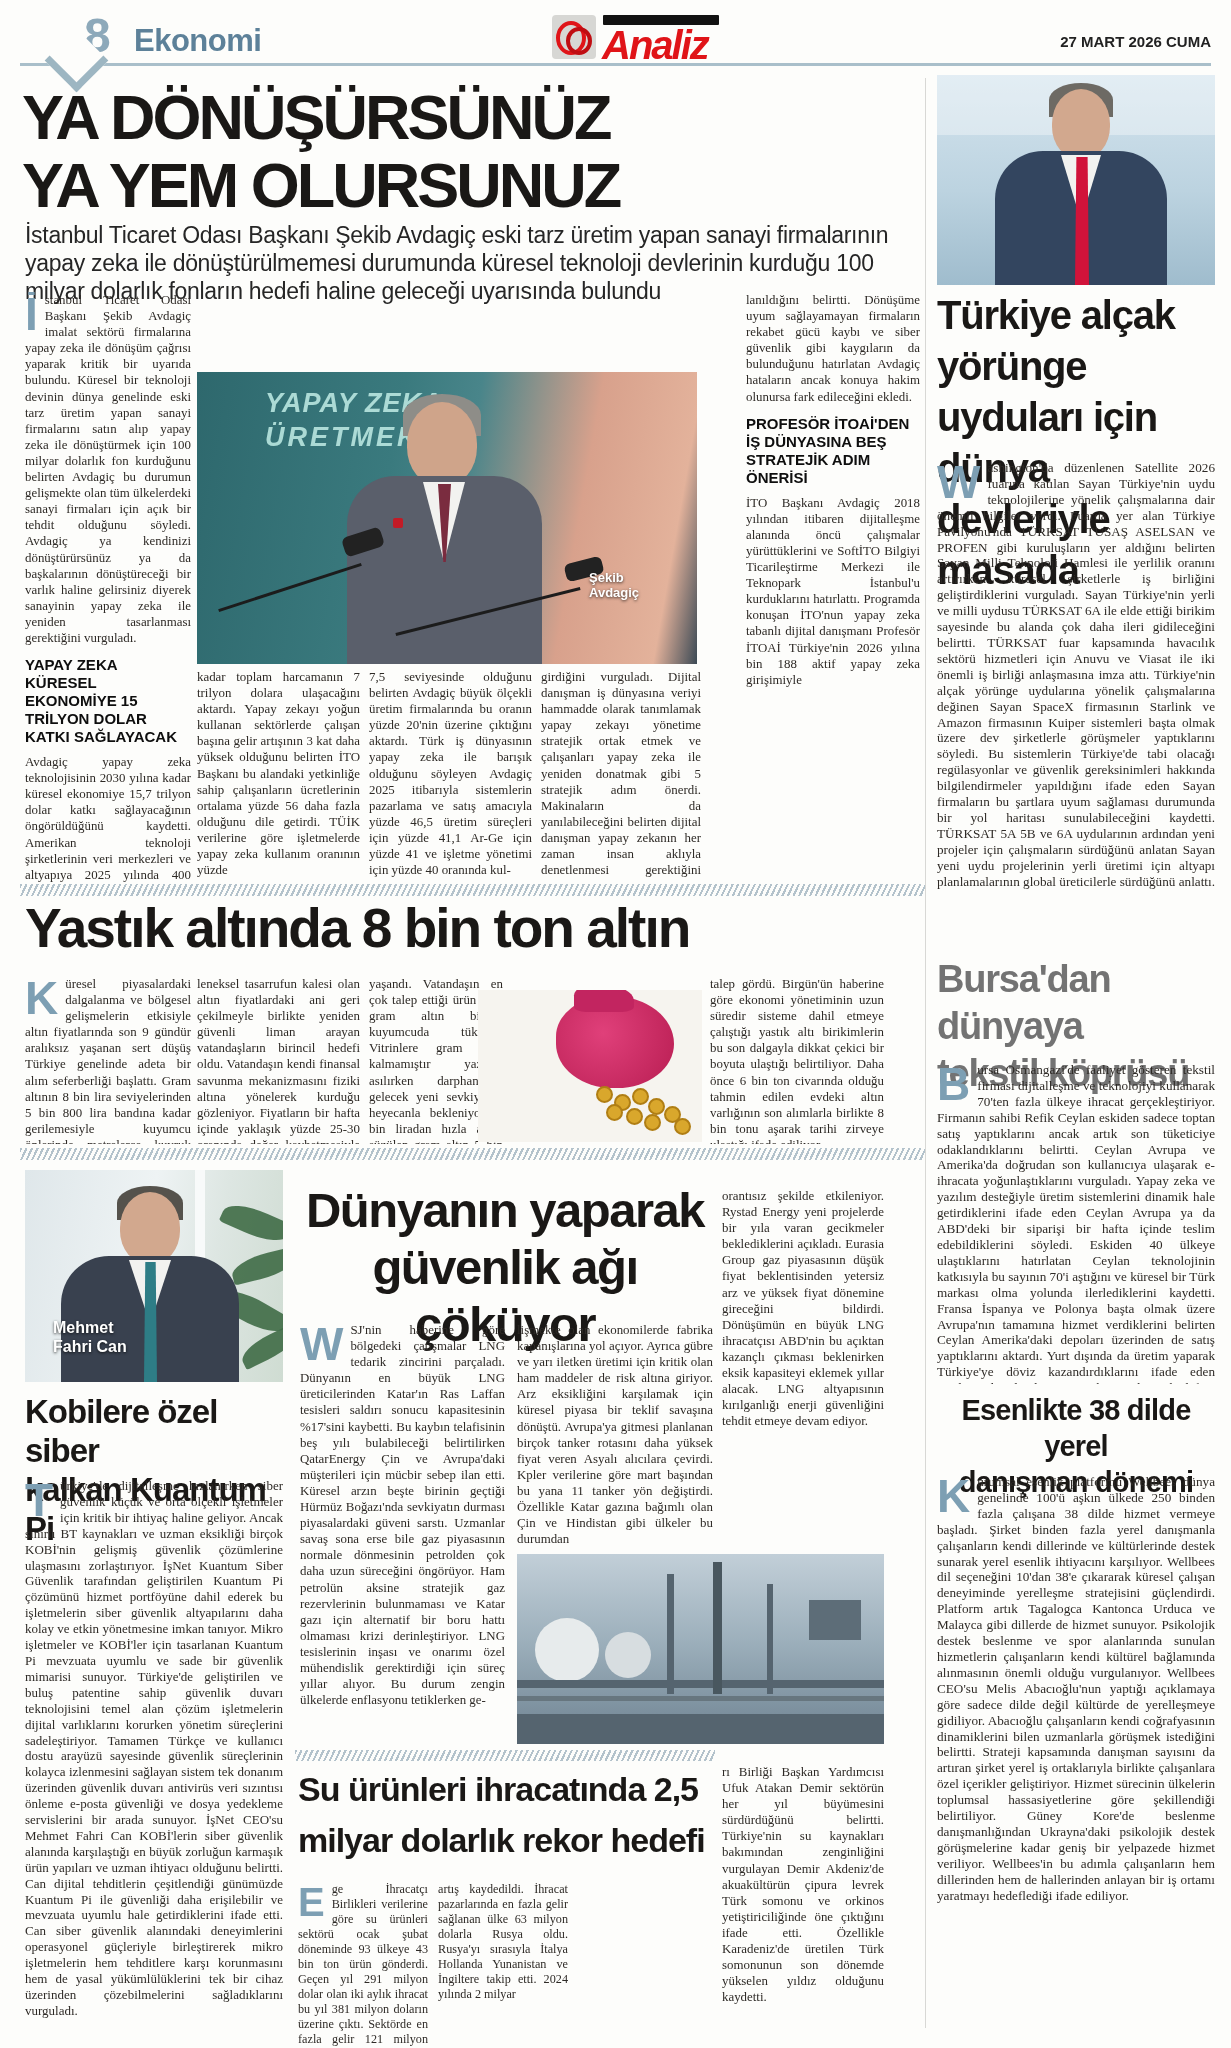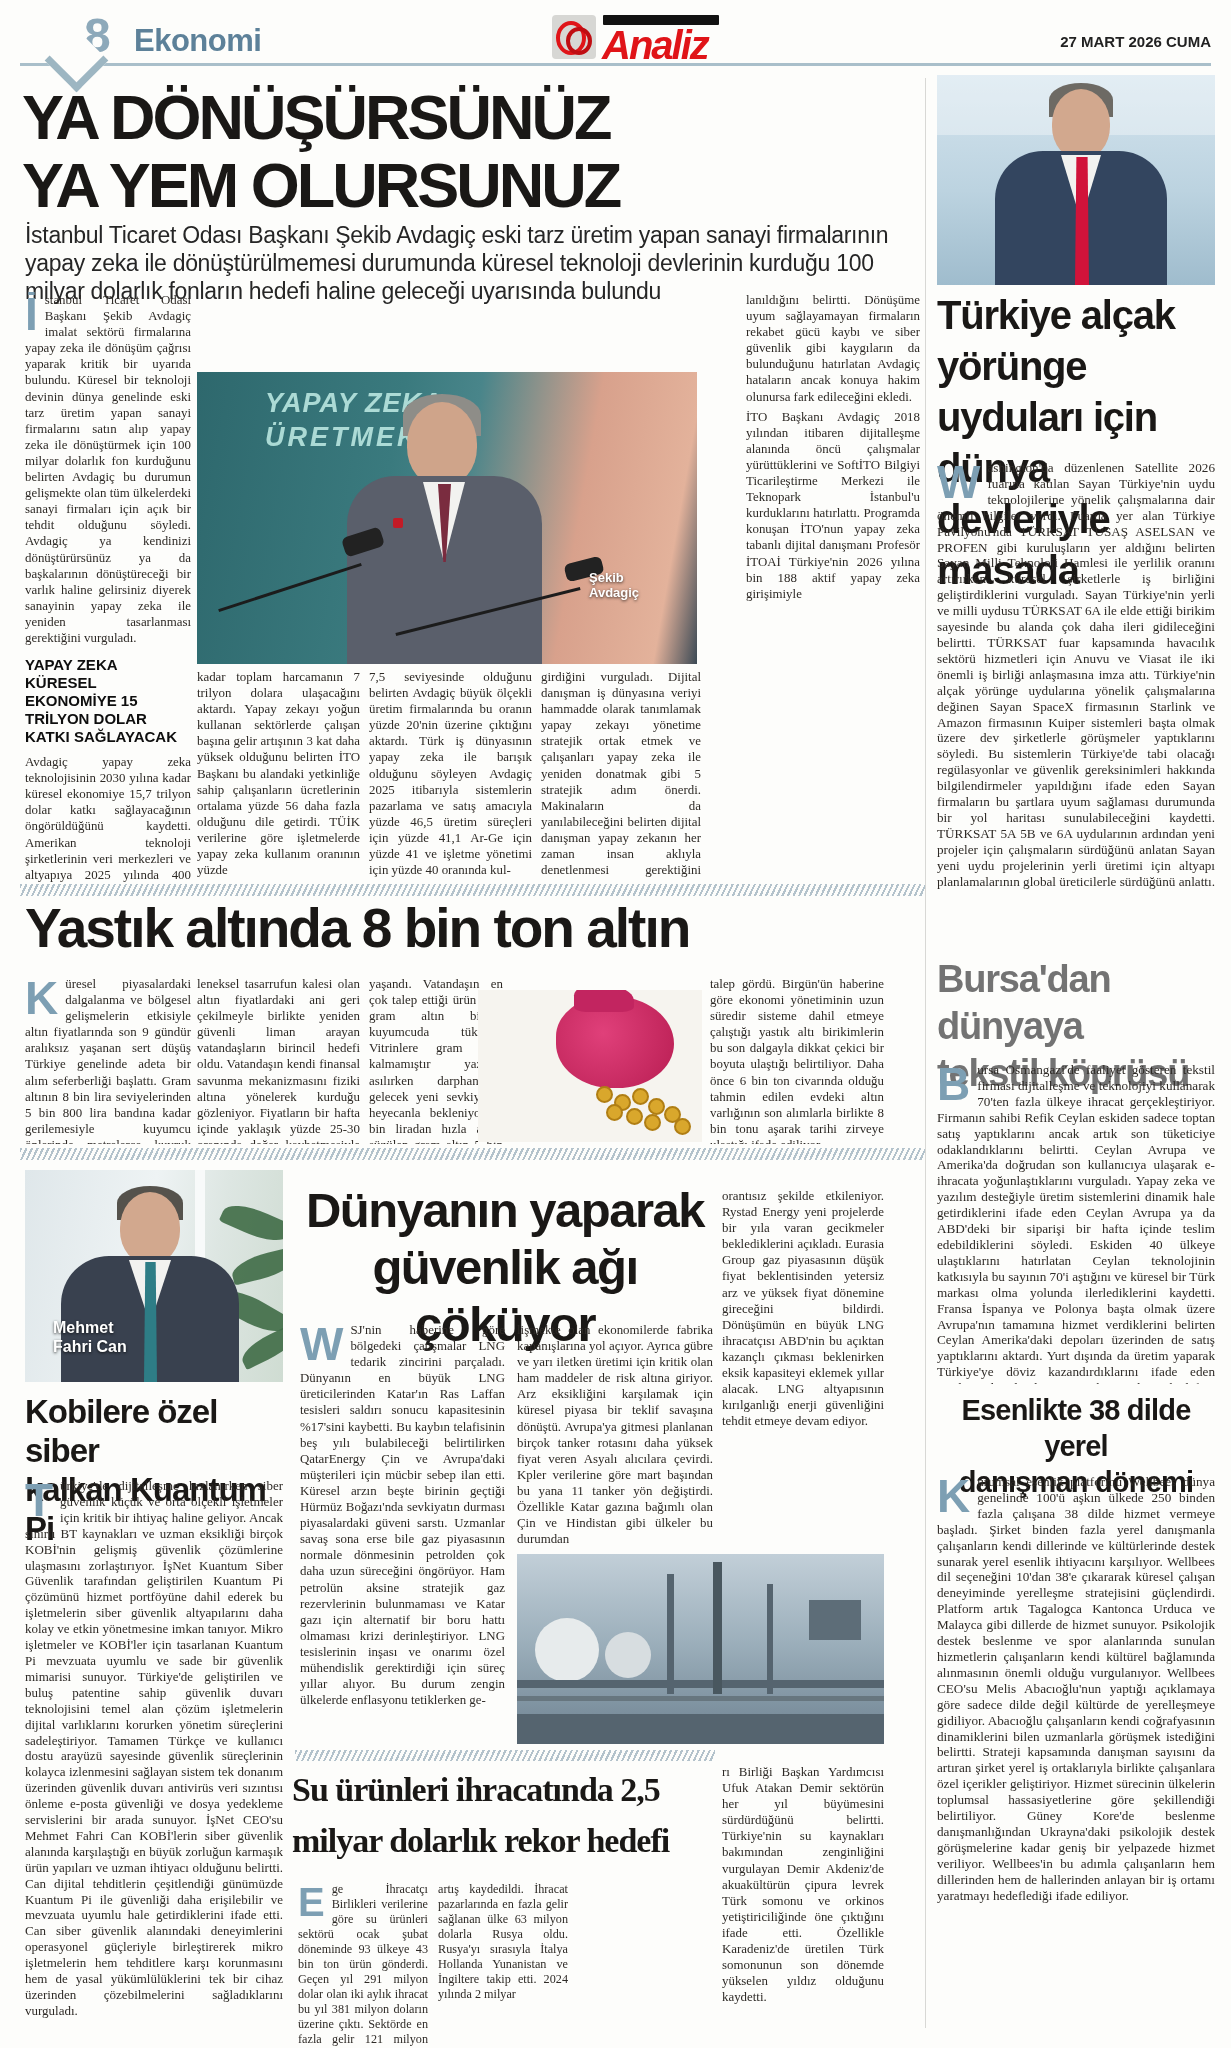--- a/index.html
+++ b/index.html
@@ -106,20 +106,21 @@
     <p>kadar toplam harcamanın 7 trilyon dolara ulaşacağını aktardı. Yapay zekayı yoğun kullanan sektörlerde çalışan başına gelir artışının 3 kat daha yüksek olduğunu belirten İTO Başkanı bu alandaki yetkinliğe sahip çalışanların ücretlerinin ortalama yüzde 56 daha fazla olduğunu dile getirdi. TÜİK verilerine göre işletmelerde yapay zeka kullanım oranının yüzde</p>
   </div>
   <div class="abs col" style="left:369px;top:669px;width:163px;height:212px;">
     <p>7,5 seviyesinde olduğunu belirten Avdagiç büyük ölçekli üretim firmalarında bu oranın yüzde 20'nin üzerine çıktığını aktardı. Türk iş dünyasının yapay zeka ile barışık olduğunu söyleyen Avdagiç 2025 itibarıyla sistemlerin pazarlama ve satış amacıyla yüzde 46,5 üretim süreçleri için yüzde 41,1 Ar-Ge için yüzde 41 ve işletme yönetimi için yüzde 40 oranında kul-</p>
   </div>
   <div class="abs col" style="left:541px;top:669px;width:160px;height:212px;">
     <p>girdiğini vurguladı. Dijital danışman iş dünyasına veriyi hammadde olarak tanımlamak yapay zekayı yönetime stratejik ortak etmek ve çalışanları yapay zeka ile yeniden donatmak gibi 5 stratejik adım önerdi. Makinaların da yanılabileceğini belirten dijital danışman yapay zekanın her zaman insan aklıyla denetlenmesi gerektiğini vurguladı.</p>
   </div>
   <div class="abs col" style="left:710px;top:292px;width:174px;height:590px;margin-left:36px;">
     <p>lanıldığını belirtti. Dönüşüme uyum sağlayamayan firmaların rekabet gücü kaybı ve siber güvenlik gibi kaygıların da bulunduğunu hatırlatan Avdagiç hataların ancak konuya hakim olunursa fark edileceğini ekledi.</p>
+    <div class="sh">PROFESÖR İTOAİ'DEN İŞ DÜNYASINA BEŞ STRATEJİK ADIM ÖNERİSİ</div>
     <p>İTO Başkanı Avdagiç 2018 yılından itibaren dijitalleşme alanında öncü çalışmalar yürüttüklerini ve SoftİTO Bilgiyi Ticarileştirme Merkezi ile Teknopark İstanbul'u kurduklarını hatırlattı. Programda konuşan İTO'nun yapay zeka tabanlı dijital danışmanı Profesör İTOAİ Türkiye'nin 2026 yılına bin 188 aktif yapay zeka girişimiyle</p>
   </div>
 
   <div class="abs vrule" style="left:925px;top:78px;height:1950px;"></div>
 
   <div class="photo sp" style="left:937px;top:75px;width:278px;height:210px;">
     <div class="abs" style="left:0;top:0;width:278px;height:60px;background:rgba(255,255,255,.35);"></div>
     <div class="abs hair-sh" style="left:112px;top:8px;width:64px;height:34px;background:#6d6a64;"></div>
     <div class="abs head-sh" style="left:115px;top:14px;width:58px;height:70px;background:#d2a88e;"></div>
     <div class="abs suit-sh" style="left:58px;top:76px;width:172px;height:134px;background:#33455f;"></div>
@@ -222,21 +223,21 @@
     <div class="pipe" style="left:0;top:126px;width:367px;height:8px;"></div>
     <div class="pipe" style="left:0;top:142px;width:367px;height:5px;background:#67767f;"></div>
     <div class="pipe" style="left:150px;top:20px;width:7px;height:120px;"></div>
     <div class="pipe" style="left:196px;top:8px;width:9px;height:132px;background:#49575f;"></div>
     <div class="pipe" style="left:250px;top:30px;width:6px;height:110px;"></div>
     <div class="pipe" style="left:292px;top:46px;width:52px;height:40px;background:#5d6d78;"></div>
     <div class="pipe" style="left:0;top:160px;width:367px;height:30px;background:#55646f;"></div>
   </div>
 
   <div class="abs hatch" style="left:295px;top:1750px;width:420px;height:11px;"></div>
-  <div class="abs h-sea" style="left:292px;top:1764px;width:420px;font-family:Liberation Serif, serif;">
+  <div class="abs h-sea" style="left:298px;top:1764px;width:420px;">
     <span>Su ürünleri ihracatında 2,5</span><br><span>milyar dolarlık rekor hedefi</span>
   </div>
   <div class="abs col" style="left:298px;top:1882px;width:130px;height:166px;font-size:12.2px;line-height:15px;">
     <p><span class="dc" style="font-size:40px;line-height:34px;">E</span><span>ge İhracatçı Birlikleri verilerine göre su ürünleri sektörü ocak şubat döneminde 93 ülkeye 43 bin ton ürün gönderdi. Geçen yıl 291 milyon dolar olan iki aylık ihracat bu yıl 381 milyon doların üzerine çıktı. Sektörde en fazla gelir 121 milyon dolarla levrekten sağlanırken onu 92 milyon dolarla çipura ve 64 milyon dolarla Türk somonu izledi. Orkinos ihracatında ise yüzde 155'lik rekor bir</span></p>
   </div>
   <div class="abs col" style="left:438px;top:1882px;width:130px;height:166px;font-size:12.2px;line-height:15px;">
     <p>artış kaydedildi. İhracat pazarlarında en fazla gelir sağlanan ülke 63 milyon dolarla Rusya oldu. Rusya'yı sırasıyla İtalya Hollanda Yunanistan ve İngiltere takip etti. 2024 yılında 2 milyar</p>
   </div>
   <div class="abs col" style="left:722px;top:1764px;width:162px;height:284px;">
     <p>rı Birliği Başkan Yardımcısı Ufuk Atakan Demir sektörün her yıl büyümesini sürdürdüğünü belirtti. Türkiye'nin su kaynakları bakımından zenginliğini vurgulayan Demir Akdeniz'de akuakültürün çipura levrek Türk somonu ve orkinos yetiştiriciliğinde öne çıktığını ifade etti. Özellikle Karadeniz'de üretilen Türk somonunun son dönemde yükselen yıldız olduğunu kaydetti.</p>

